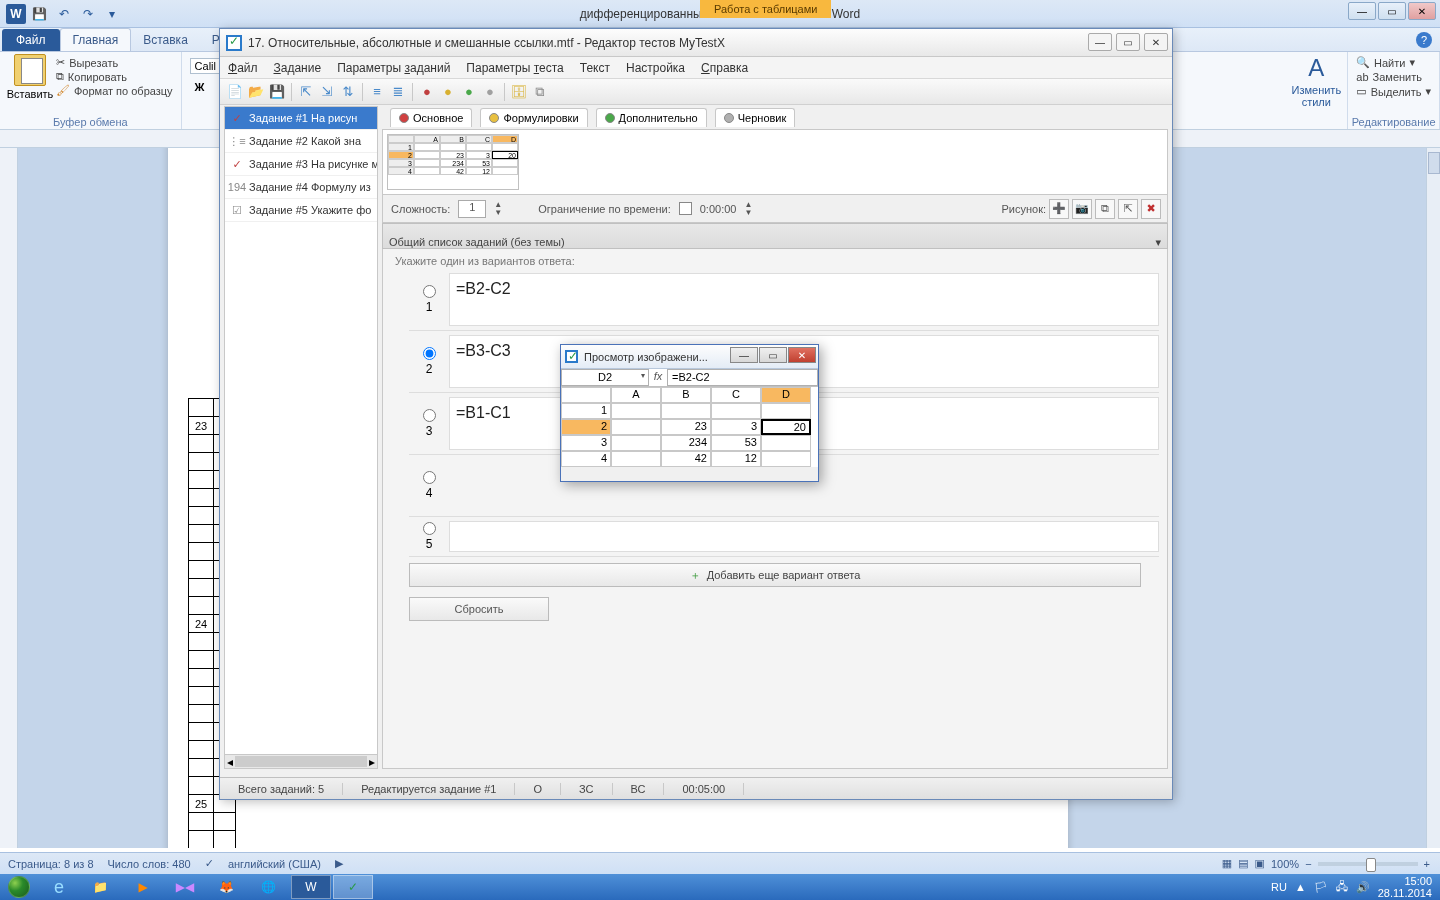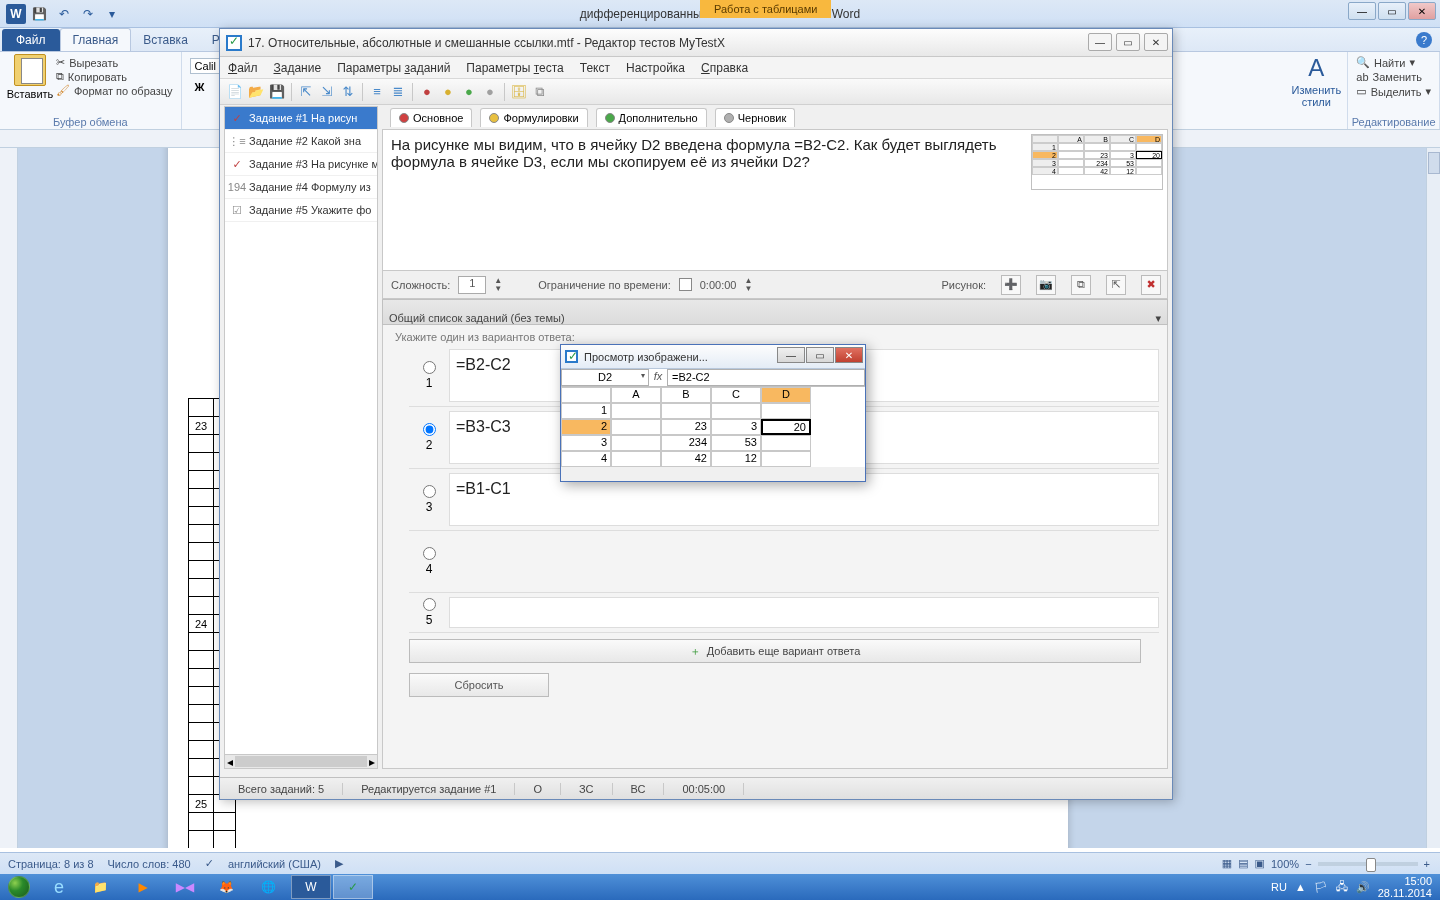--- a/index.html
+++ b/index.html
@@ -96,41 +96,41 @@
 .q-row { display: flex; background: #fff; border: 1px solid #c8c8c8; border-top: none; }
 .q-text { flex: 1; padding: 6px 8px; font-size: 15px; color: #222; min-height: 140px; }
 .q-thumb { width: 140px; padding: 4px; }
 .thumb-img { width: 132px; height: 56px; border: 1px solid #c0c0c0; background: #fff; position:relative; font-size:7px;}
 .thumb-img .tr { display:flex; }
 .thumb-img .tc { border:1px solid #ccc; flex:1; text-align:right; padding:0 1px; height:8px;}
 
 .complexity-row { height: 28px; display: flex; align-items: center; padding: 0 8px; gap: 8px; font-size: 11px; color: #555; background: #f0f0f0; border: 1px solid #c8c8c8; border-top: none; position: relative; }
 .spin { width: 28px; height: 18px; border: 1px solid #aaa; background: #fff; text-align: center; font-size: 11px; }
 .chk { width: 13px; height: 13px; border: 1px solid #888; background: #fff; }
-.img-tools { position: absolute; right: 6px; display: flex; gap: 15px; }
+.img-tools { position: absolute; right: 6px; display: flex; gap: 3px; }
 .img-btn { width: 20px; height: 20px; border: 1px solid #bbb; background: #f8f8f8; display:flex; align-items:center; justify-content:center; font-size:11px;}
 
 .theme-bar { height: 20px; background: linear-gradient(#e8e8e8,#dcdcdc); border: 1px solid #c0c0c0; font-size: 11px; padding: 12px 6px; color: #444; display:flex; justify-content:space-between;}
 
 .answers-area { flex: 1; background: #f4f4f4; border: 1px solid #c8c8c8; border-top: none; padding: 4px 8px; overflow: auto; position: relative; }
 .hint { font-size: 11px; color: #777; padding: 2px 4px; }
 .answer-list { margin-left: 18px; }
 .answer-row { display: flex; align-items: stretch; min-height: 62px; border-bottom: 1px solid #ddd; }
 .ans-radio { width: 40px; display: flex; flex-direction: column; align-items: center; justify-content: center; gap: 2px; }
 .ans-radio input { margin: 0; }
 .ans-body { flex: 1; background: #fff; border: 1px solid #ddd; margin: 4px 0; padding: 6px; font-size: 16px; color: #222; }
 .add-btn { height: 24px; border: 1px solid #bbb; background: linear-gradient(#fafafa,#e8e8e8); display: flex; align-items: center; justify-content: center; font-size: 11px; color: #444; margin: 6px 18px; gap:6px;}
 .btm-btns { display: flex; gap: 8px; padding: 4px 18px; }
 .big-btn { flex: 1; height: 24px; border: 1px solid #bbb; background: linear-gradient(#fafafa,#e8e8e8); font-size: 11px; color: #555; display: flex; align-items: center; justify-content: center; }
 
 .mtx-status { position: absolute; bottom: 0; left: 0; right: 0; height: 22px; background: linear-gradient(#f0f0f0,#e0e0e0); border-top: 1px solid #c0c0c0; display: flex; align-items: center; font-size: 11px; color: #444; }
 .mtx-status span { padding: 0 18px; border-right: 1px solid #c8c8c8; }
 
 
-.img-preview { position: absolute; left: 560px; top: 344px; width: 306px; height: 138px; background: #f0f0f0; border: 1px solid #4a72b8; box-shadow: 3px 3px 12px rgba(0,0,0,.35); }
+.img-preview { position: absolute; left: 560px; top: 344px; width: 259px; height: 138px; background: #f0f0f0; border: 1px solid #4a72b8; box-shadow: 3px 3px 12px rgba(0,0,0,.35); }
 .ip-title { height: 24px; background: linear-gradient(#fdfdfd,#e4ecf6); display: flex; align-items: center; padding: 0 4px; font-size: 11px; color: #333; position: relative; border-bottom:1px solid #b8c8dc;}
 .ip-wc { position: absolute; right: 2px; top: 2px; display: flex; }
 .ip-wc div { width: 28px; height: 16px; border: 1px solid #888; margin-left: 1px; display: flex; align-items: center; justify-content: center; font-size: 10px; background: linear-gradient(#f0f0f0,#d8d8d8); }
 .ip-wc .cls { background: linear-gradient(#e07060,#c04030); color: #fff; }
 .ip-body { padding: 0; background: #fff; }
 .xl-bar { height: 18px; display: flex; border-bottom: 1px solid #c0c0c0; font-size: 11px; }
 .xl-name { width: 88px; border: 1px solid #b0b0b0; background: #fff; text-align: center; padding: 1px; position:relative;}
 .xl-name::after{content:"▾"; position:absolute; right:3px; font-size:8px; color:#555;}
 .xl-fx { width: 18px; text-align: center; font-style: italic; padding: 1px; color:#555;}
 .xl-formula { flex: 1; border: 1px solid #b0b0b0; background: #fff; padding: 1px 4px; }
@@ -464,21 +464,20 @@
         <div class="mtx-tab">
             <div class="dot g"></div>
             <span>Дополнительно</span>
           </div>
         <div class="mtx-tab">
             <div class="dot gr"></div>
             <span>Черновик</span>
           </div>
       </div>
       <div class="q-row">
-        <div class="q-text">На рисунке мы видим, что в ячейку D2 введена формула =B2-C2. Как будет выглядеть формула в ячейке D3, если мы скопируем её из ячейки D2?</div>
         <div class="q-thumb">
           <div class="thumb-img">
             <div class="tr">
                 <div class="tc" style="background:#eee;"></div>
                 <div class="tc" style="background:#eee;">A</div>
                 <div class="tc" style="background:#eee;">B</div>
                 <div class="tc" style="background:#eee;">C</div>
                 <div class="tc" style="background:#f8b860;">D</div>
               </div>
             <div class="tr">

